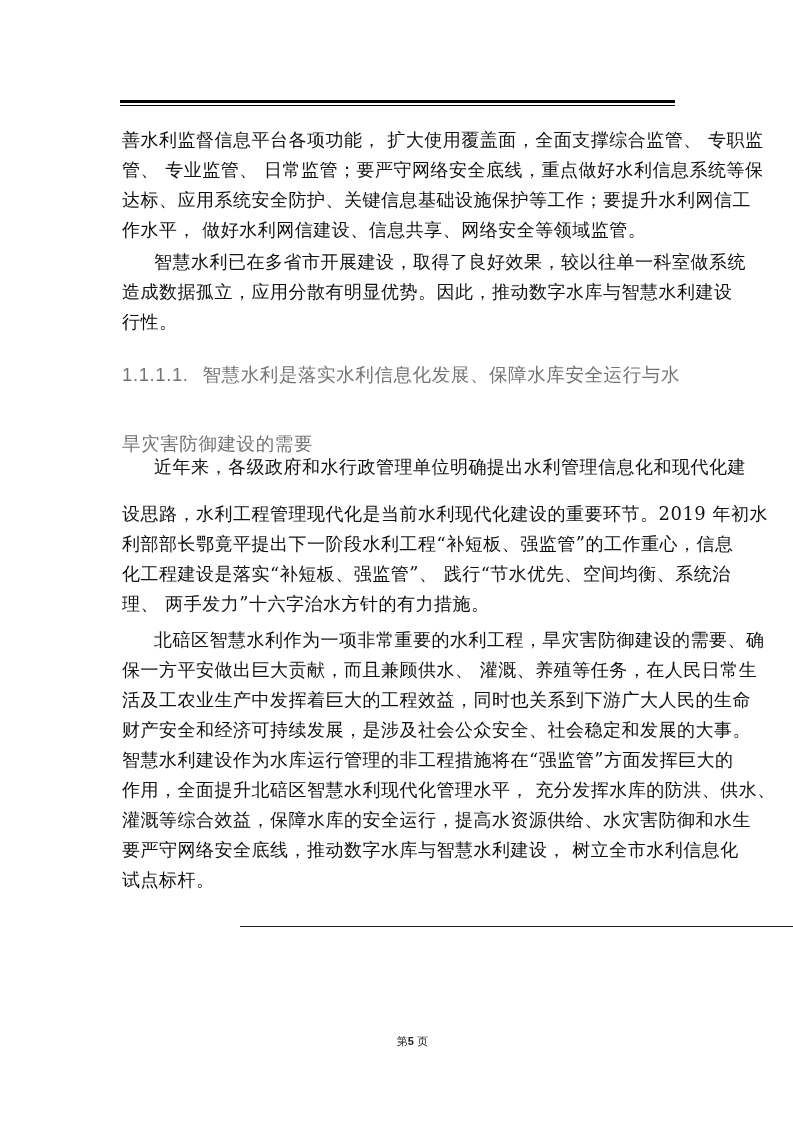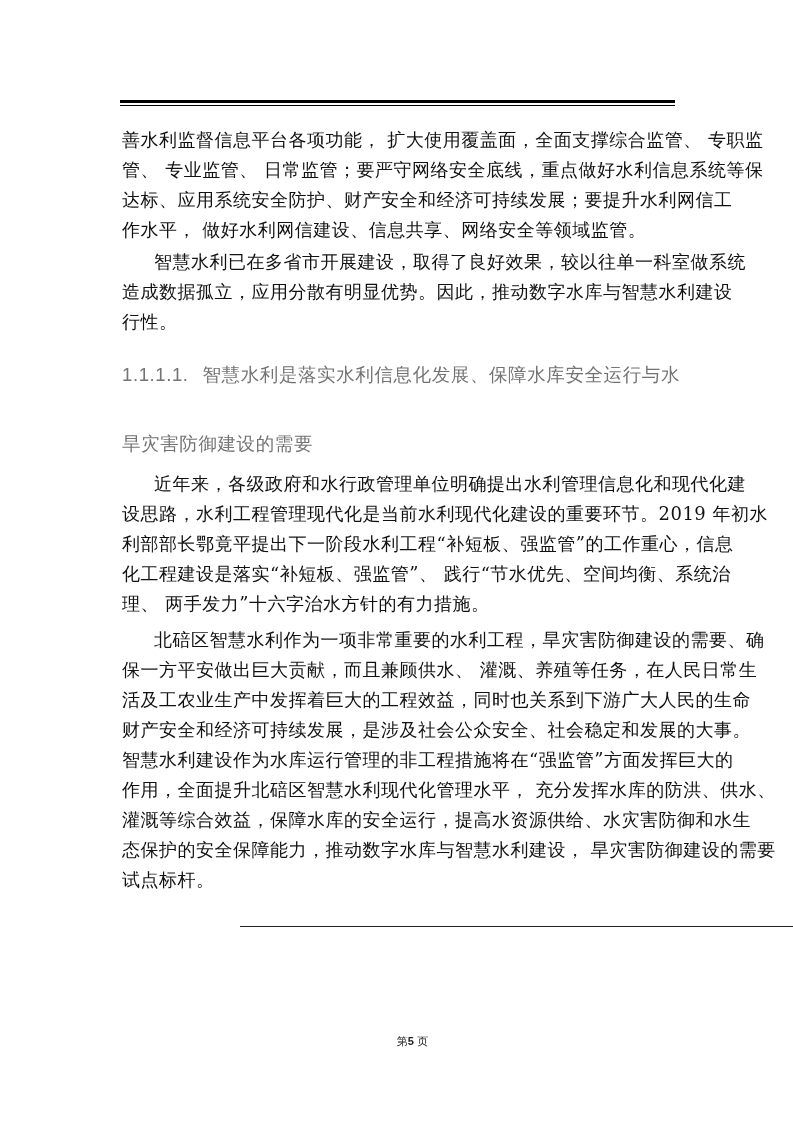--- a/index.html
+++ b/index.html
@@ -89,54 +89,54 @@
   </style>
 </head>
 <body>
 
 <div class="header-rule-thick"></div>
 <div class="header-rule-thin"></div>
 
 <div>
   <div class="line" style="top:130px;">善水利监督信息平台各项功能， 扩大使用覆盖面，全面支撑综合监管、 专职监</div>
   <div class="line" style="top:160px;">管、 专业监管、 日常监管；要严守网络安全底线，重点做好水利信息系统等保</div>
-  <div class="line" style="top:190px;">达标、应用系统安全防护、财产安全和经济可持续发展；要提升水利网信工</div>
+  <div class="line" style="top:190px;">达标、应用系统安全防护、关键信息基础设施保护等工作；要提升水利网信工</div>
   <div class="line last" style="top:220px;">作水平， 做好水利网信建设、信息共享、网络安全等领域监管。</div>
 </div>
 
 <div>
   <div class="line indent" style="top:252px;">智慧水利已在多省市开展建设，取得了良好效果，较以往单一科室做系统</div>
   <div class="line" style="top:282px;">造成数据孤立，应用分散有明显优势。因此，推动数字水库与智慧水利建设</div>
   <div class="line last" style="top:312px;">行性。</div>
 </div>
 
 <div>
   <div class="heading h1">
     <span class="num">1.1.1.1.</span><span>智慧水利是落实水利信息化发展、保障水库安全运行与水</span>
   </div>
   <div class="heading h2">旱灾害防御建设的需要</div>
 </div>
 
 <div>
-  <div class="line indent" style="top:474px;">近年来，各级政府和水行政管理单位明确提出水利管理信息化和现代化建</div>
+  <div class="line indent" style="top:458px;font-family:Liberation Mono, monospace;">近年来，各级政府和水行政管理单位明确提出水利管理信息化和现代化建</div>
   <div class="line" style="top:504px;">设思路，水利工程管理现代化是当前水利现代化建设的重要环节。2019 年初水</div>
   <div class="line" style="top:534px;">利部部长鄂竟平提出下一阶段水利工程“补短板、强监管”的工作重心，信息</div>
   <div class="line" style="top:564px;">化工程建设是落实“补短板、强监管”、 践行“节水优先、空间均衡、系统治</div>
   <div class="line last" style="top:594px;">理、 两手发力”十六字治水方针的有力措施。</div>
 </div>
 
 <div>
   <div class="line indent" style="top:630px;">北碚区智慧水利作为一项非常重要的水利工程，旱灾害防御建设的需要、确</div>
   <div class="line" style="top:660px;">保一方平安做出巨大贡献，而且兼顾供水、 灌溉、养殖等任务，在人民日常生</div>
   <div class="line" style="top:690px;">活及工农业生产中发挥着巨大的工程效益，同时也关系到下游广大人民的生命</div>
   <div class="line" style="top:720px;">财产安全和经济可持续发展，是涉及社会公众安全、社会稳定和发展的大事。</div>
   <div class="line" style="top:750px;">智慧水利建设作为水库运行管理的非工程措施将在“强监管”方面发挥巨大的</div>
   <div class="line" style="top:780px;">作用，全面提升北碚区智慧水利现代化管理水平，  充分发挥水库的防洪、供水、</div>
   <div class="line" style="top:810px;">灌溉等综合效益，保障水库的安全运行，提高水资源供给、水灾害防御和水生</div>
-  <div class="line" style="top:840px;">态保护的安全保障能力，推动数字水库与智慧水利建设， 旱灾害防御建设的需要</div>
+  <div class="line" style="top:840px;">要严守网络安全底线，推动数字水库与智慧水利建设， 树立全市水利信息化</div>
   <div class="line last" style="top:870px;">试点标杆。</div>
 </div>
 
 <div class="footer-rule"></div>
 
 <div class="page-number">
   <span>第</span><span class="pn-num">5</span><span> 页</span>
 </div>
 
 </body></html>

